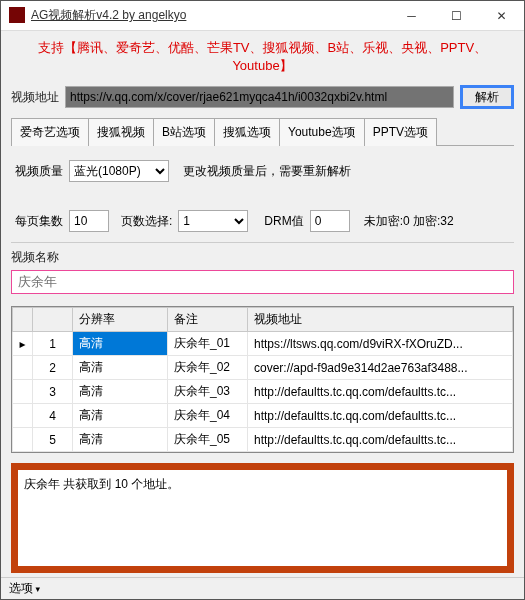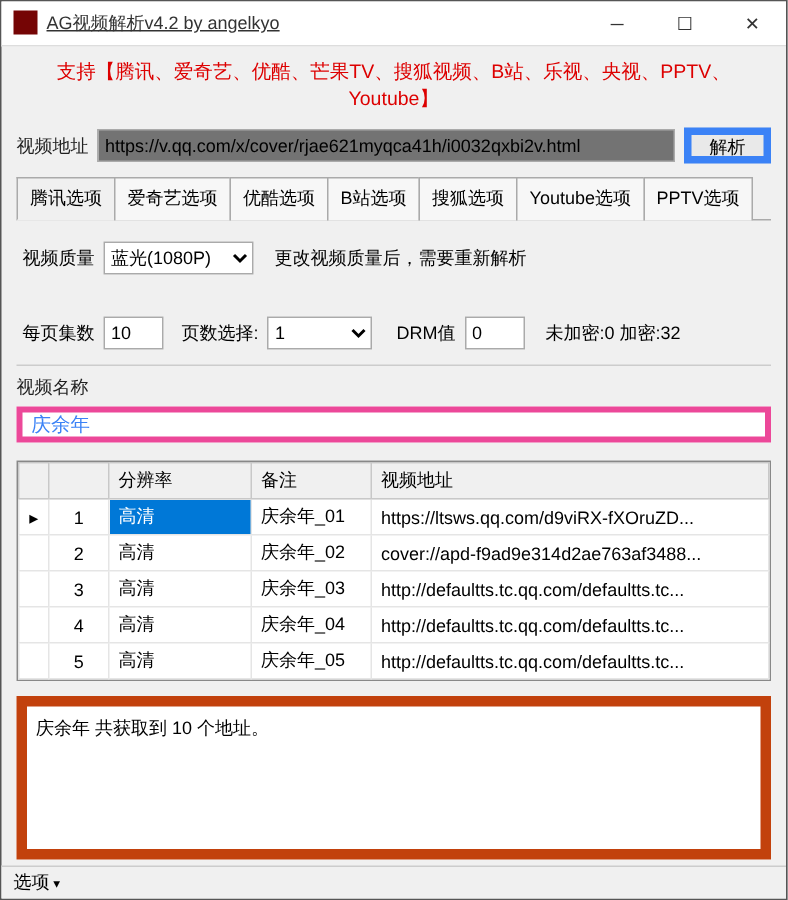--- a/index.html
+++ b/index.html
@@ -8,29 +8,29 @@
   .titlebar { height: 30px; background: #fff; display: flex; align-items: center; justify-content: space-between; border-bottom: 1px solid #ddd; }
   .titlebar-left { display: flex; align-items: flex-start; gap: 6px; padding-left: 8px; font-size: 12px; color: #333; text-decoration: underline; }
   .app-icon { width: 16px; height: 16px; background: #750505; }
   .win-controls { display: flex; }
   .win-btn { width: 45px; height: 30px; display: flex; align-items: center; justify-content: center; font-size: 12px; color: #333; }
   .content { flex: 1; padding: 6px 10px 4px 10px; display: flex; flex-direction: column; gap: 6px; font-size: 12px; overflow: hidden; }
   .support-line { color: #d00; font-size: 13px; text-align: center; padding: 2px 0 4px 0; }
   .row { display: flex; align-items: center; gap: 6px; }
   .label-dark { color: #222; }
   .url-input { flex: 1; height: 22px; border: 1px solid #aaa; padding: 2px 4px; font-size: 12px; background: #737373; }
-  .btn { height: 24px; padding: 0 12px; border: 5px solid #3b82f6; background: #e9e9e9; cursor: pointer; font-size: 12px; }
+  .btn { height: 24px; padding: 0 12px; border: 3px solid #3b82f6; background: #e9e9e9; cursor: pointer; font-size: 12px; }
   .tabs { display: flex; border-bottom: 1px solid #aaa; margin-top: 2px; }
   .tab { padding: 5px 8px; border: 1px solid #aaa; border-bottom: none; background: #f7f7f7; font-size: 12px; margin-right: -1px; cursor: pointer; position: relative; top: 1px; }
   .tab.active { background: #f0f0f0; border-bottom: 1px solid #f0f0f0; }
   .tab-panel { padding: 8px 4px 10px 4px; border-bottom: 1px solid #ccc; display: flex; flex-direction: column; gap: 28px; }
   .select { height: 22px; border: 1px solid #aaa; background: #fff; font-size: 12px; }
   .num-input { width: 40px; height: 22px; border: 1px solid #aaa; text-align: left; padding: 2px 4px; font-size: 12px; }
   .section-label { color: #222; }
-  .name-input { width: 100%; height: 24px; border: 4px solid #ec4899; color: #3b82f6; padding: 2px 6px; font-size: 13px; background: #fff; }
+  .name-input { width: 100%; height: 24px; border: 1px solid #ec4899; color: #737373; padding: 2px 6px; font-size: 13px; background: #fff; }
   .table-wrap { border: 1px solid #888; background: #fff; }
   .table { width: 100%; border-collapse: collapse; font-size: 12px; }
   .table th { background: #f0f0f0; border: 1px solid #c8c8c8; padding: 3px 6px; text-align: left; font-weight: normal; }
   .table td { border: 1px solid #e5e5e5; padding: 3px 6px; white-space: nowrap; overflow: hidden; text-overflow: ellipsis; }
   .col-mark { width: 20px; text-align: center; }
   .col-idx { width: 40px; text-align: center; }
   .col-res { width: 95px; }
   .col-note { width: 80px; }
   .col-url { max-width: 230px; }
   .row-sel td.col-res { background: #0078d7; color: #fff; }
@@ -57,23 +57,22 @@
   <div class="content">
     <div class="support-line">支持【腾讯、爱奇艺、优酷、芒果TV、搜狐视频、B站、乐视、央视、PPTV、Youtube】</div>
 
     <div class="row">
       <span class="label-dark">视频地址</span>
       <input class="url-input" value="https://v.qq.com/x/cover/rjae621myqca41h/i0032qxbi2v.html" style="">
       <button class="btn">解析</button>
     </div>
 
     <div class="tabs">
-      <div class="tab active">腾讯选项</div>
       <div class="tab">爱奇艺选项</div>
-      <div class="tab">优酷选项</div>
+      <div class="tab">搜狐视频</div>
       <div class="tab">B站选项</div>
       <div class="tab">搜狐选项</div>
       <div class="tab">Youtube选项</div>
       <div class="tab">PPTV选项</div>
     </div>
 
     <div class="tab-panel">
       <div class="row">
         <span>视频质量</span>
         <select class="select" style="width:100px">

